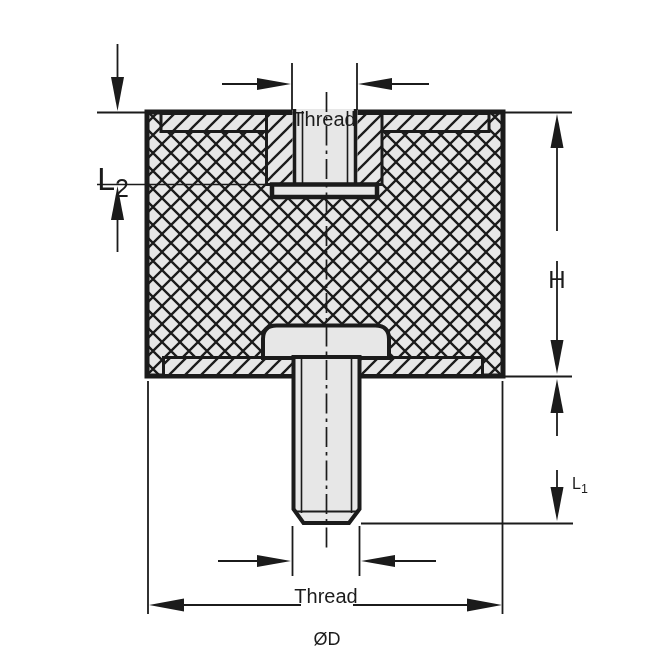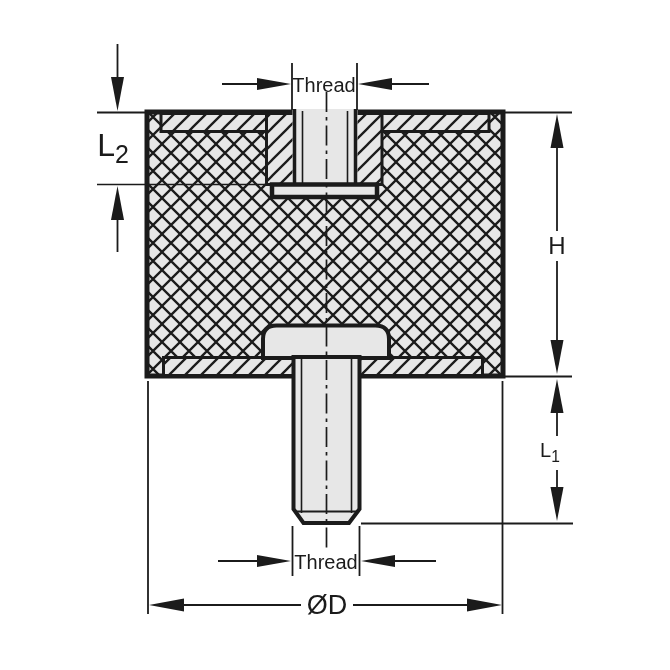--- a/index.html
+++ b/index.html
@@ -33,20 +33,21 @@
   .arrow{fill:var(--line);stroke:none;}
   .cl{stroke:var(--line);stroke-width:1.7;fill:none;stroke-dasharray:20 5 3.5 5;}
   
   .lbl{
     position:absolute;
     transform:translate(-50%,-50%);
     color:var(--line);
     white-space:nowrap;
     line-height:1;
     user-select:none;
+    margin-top:34px;
   }
   .lbl sub{font-size:0.78em;line-height:1;}
 </style>
 </head>
 <body>
 
 <div class="stage">
 
   <svg width="670" height="670" viewBox="0 0 670 670">
     <defs>
@@ -140,19 +141,19 @@
       <polygon points="502,605 467,598.5 467,611.5" class="arrow"></polygon>
     </g>
   </svg>
 
   <div class="lbl" style="left:324px;top:85px;font-size:20px">Thread</div>
 
   <div class="lbl" style="left:113px;top:148px;font-size:32px"><span>L</span><sub>2</sub></div>
 
   <div class="lbl" style="left:557px;top:246px;font-size:24px">H</div>
 
-  <div class="lbl" style="left:550px;top:452px;font-size:20px"><span>L</span><sub>1</sub></div>
+  <div class="lbl" style="left:580px;top:452px;font-size:16px"><span>L</span><sub>1</sub></div>
 
   <div class="lbl" style="left:326px;top:562px;font-size:20px">Thread</div>
 
-  <div class="lbl" style="left:327px;top:605px;font-size:27px">ØD</div>
+  <div class="lbl" style="left:327px;top:605px;font-size:18px">ØD</div>
 
 </div>
 
 </body></html>

